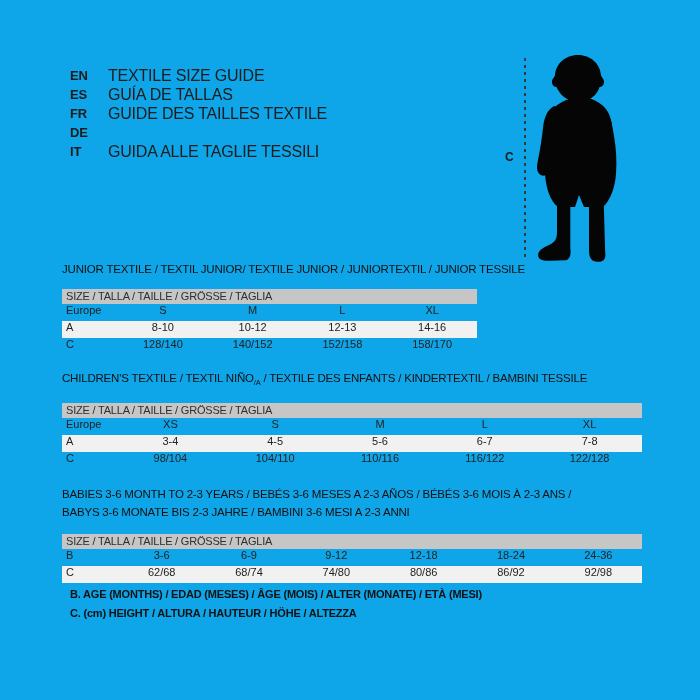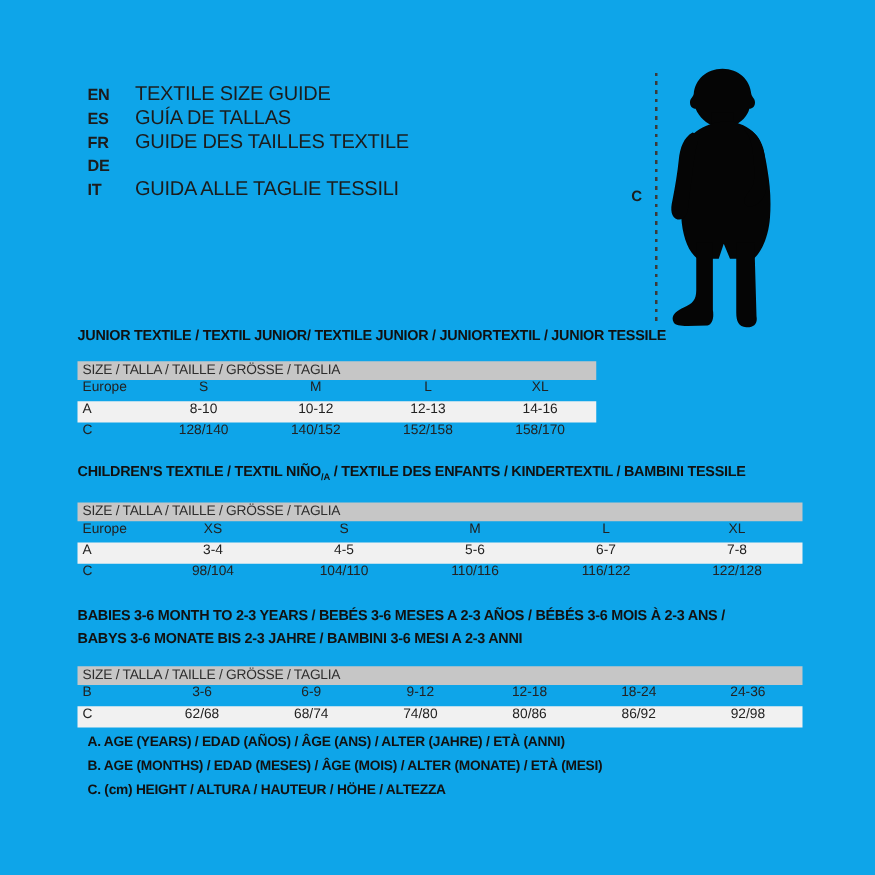--- a/index.html
+++ b/index.html
@@ -23,21 +23,21 @@
     background:repeating-linear-gradient(to bottom,#3a3a3a 0 3px,transparent 3px 7px);
   }
   .c-label{position:absolute;left:505px;top:150px;font-size:12px;font-weight:bold;}
   .silhouette{position:absolute;left:532px;top:54px;}
 
   
   .tables{position:absolute;left:62px;top:262px;width:585px;}
   .tbl{margin-bottom:16px;}
   .tbl:nth-of-type(1){width:415px;}
   .tbl:nth-of-type(2),.tbl:nth-of-type(3){width:580px;}
-  .tbl-title{font-size:11.5px;font-weight:bold;letter-spacing:-0.2px;margin-bottom:13px;color:#111;}
+  .tbl-title{font-size:11.5px;font-weight:normal;letter-spacing:-0.2px;margin-bottom:13px;color:#111;}
   .title-line{line-height:18px;white-space:nowrap;}
   .tbl:nth-of-type(1) .title-line,.tbl:nth-of-type(2) .title-line{line-height:14px;}
   .sub{font-size:7.5px;vertical-align:sub;}
   .tbl-bar{
     background:#c6c6c6;height:15px;line-height:15px;
     font-size:11px;color:#2e2e2e;padding-left:4px;letter-spacing:-0.2px;
   }
   .tbl-row{display:flex;height:17px;font-size:11px;color:#222;}
   .tbl-row.shaded{background:#f1f1f1;}
   .row-label{width:56px;padding-left:4px;box-sizing:border-box;}
@@ -176,18 +176,17 @@
           <span class="cell">68/74</span>
           <span class="cell">74/80</span>
           <span class="cell">80/86</span>
           <span class="cell">86/92</span>
           <span class="cell">92/98</span>
         </div>
       </div>
     </div>
 
   <div class="notes">
-      <div class="note-line">A. AGE (YEARS) / EDAD (AÑOS) / ÂGE (ANS) / ALTER (JAHRE) / ETÀ (ANNI)</div>
       <div class="note-line">B. AGE (MONTHS) / EDAD (MESES) / ÂGE (MOIS) / ALTER (MONATE) / ETÀ (MESI)</div>
       <div class="note-line">C. (cm) HEIGHT / ALTURA / HAUTEUR / HÖHE / ALTEZZA</div>
     </div>
 
 </div>
 
 </body></html>

